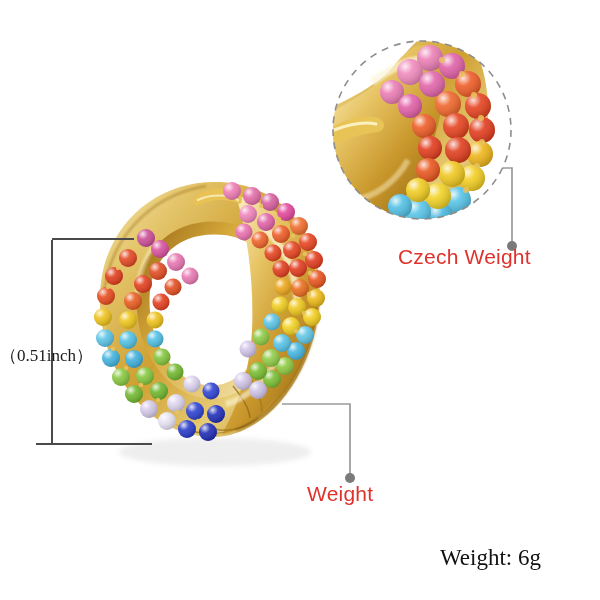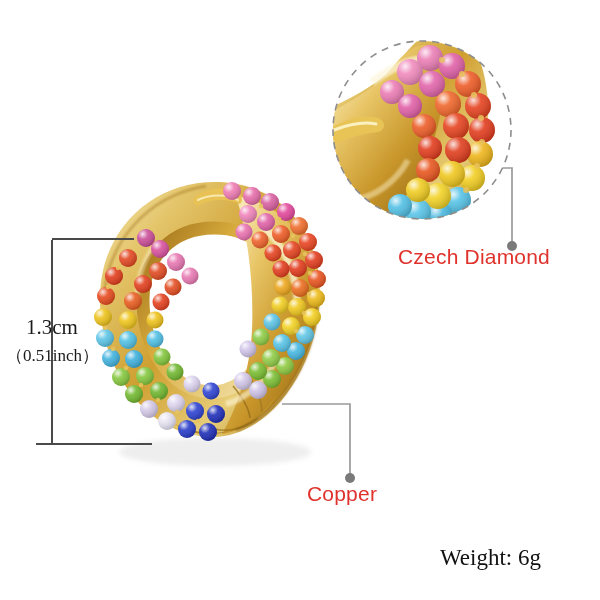--- a/index.html
+++ b/index.html
@@ -14,21 +14,21 @@
   .layer{position:absolute;left:0;top:0;width:600px;height:600px;}
 
   
   .dim-cm{
     position:absolute;left:2px;top:315px;width:100px;
     text-align:center;font-size:21px;color:#1a1a1a;
     font-family:"Liberation Serif", serif;letter-spacing:0px;
   }
   .dim-in{
     position:absolute;left:0px;top:344px;width:105px;
-    text-align:center;font-size:17px;color:#1a1a1a;
+    text-align:left;font-size:17px;color:#1a1a1a;
     font-family:"Liberation Serif", serif;
   }
   .lbl-czech{
     position:absolute;left:398px;top:245px;
     font-size:21px;color:#e0322c;
     font-family:"Liberation Sans", sans-serif;
     white-space:nowrap;letter-spacing:0.2px;
   }
   .lbl-copper{
     position:absolute;left:307px;top:482px;
@@ -436,23 +436,22 @@
           <circle cx="482" cy="142" r="3"></circle>
             <circle cx="477" cy="166" r="3"></circle>
           <circle cx="466" cy="190" r="3"></circle>
         </g>
       </g>
 
       <circle cx="422" cy="130" r="89" fill="none" stroke="#8d8d8d" stroke-width="1.6" stroke-dasharray="7 6"></circle>
     </g>
   </svg>
 
-  <div class="dim-cm">1.3cm</div>
 
   <div class="dim-in">（0.51inch）</div>
 
-  <div class="lbl-czech">Czech Diamond</div>
-
-  <div class="lbl-copper">Copper</div>
+  <div class="lbl-czech">Czech Weight</div>
+
+  <div class="lbl-copper">Weight</div>
 
   <div class="lbl-weight">Weight: 6g</div>
 
 </div>
 
 </body></html>

